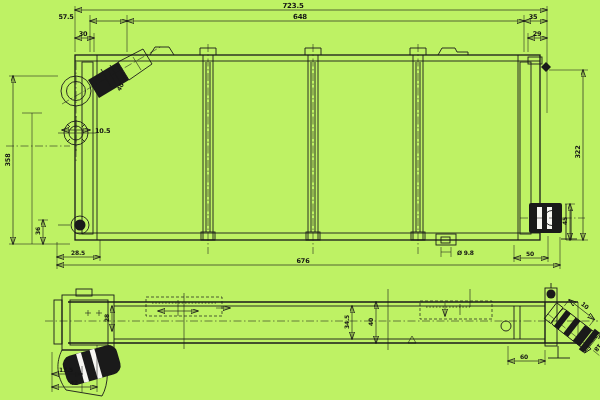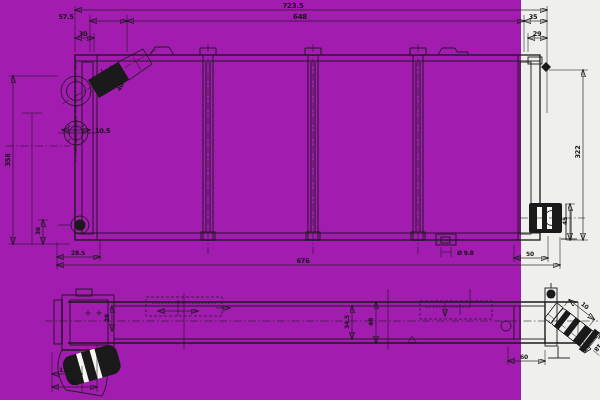--- a/index.html
+++ b/index.html
@@ -1,16 +1,16 @@
 <!DOCTYPE html>
 <html><head>
 <meta charset="utf-8">
 <style>
   html,body{margin:0;padding:0;width:600px;height:400px;overflow:hidden;background:#efefed;}
-  .canvas{width:521px;height:400px;background:#a21caf;position:relative;}
+  .canvas{width:600px;height:400px;background:#bef264;position:relative;}
   svg{display:block;}
   svg line, svg path, svg rect, svg circle, svg polyline, svg polygon{
     stroke:#1a1a1a; fill:none; stroke-width:0.9; stroke-linecap:butt;
   }
   .thick{stroke-width:1.3;}
   .thin{stroke-width:0.6;}
   .fill{fill:#1a1a1a; stroke:none;}
   .paperfill{fill:#f7f6f2; stroke:none;}
   .dim{stroke-width:0.65; marker-start:url(#mA); marker-end:url(#mA);}
   .wit{stroke-width:0.55;}

